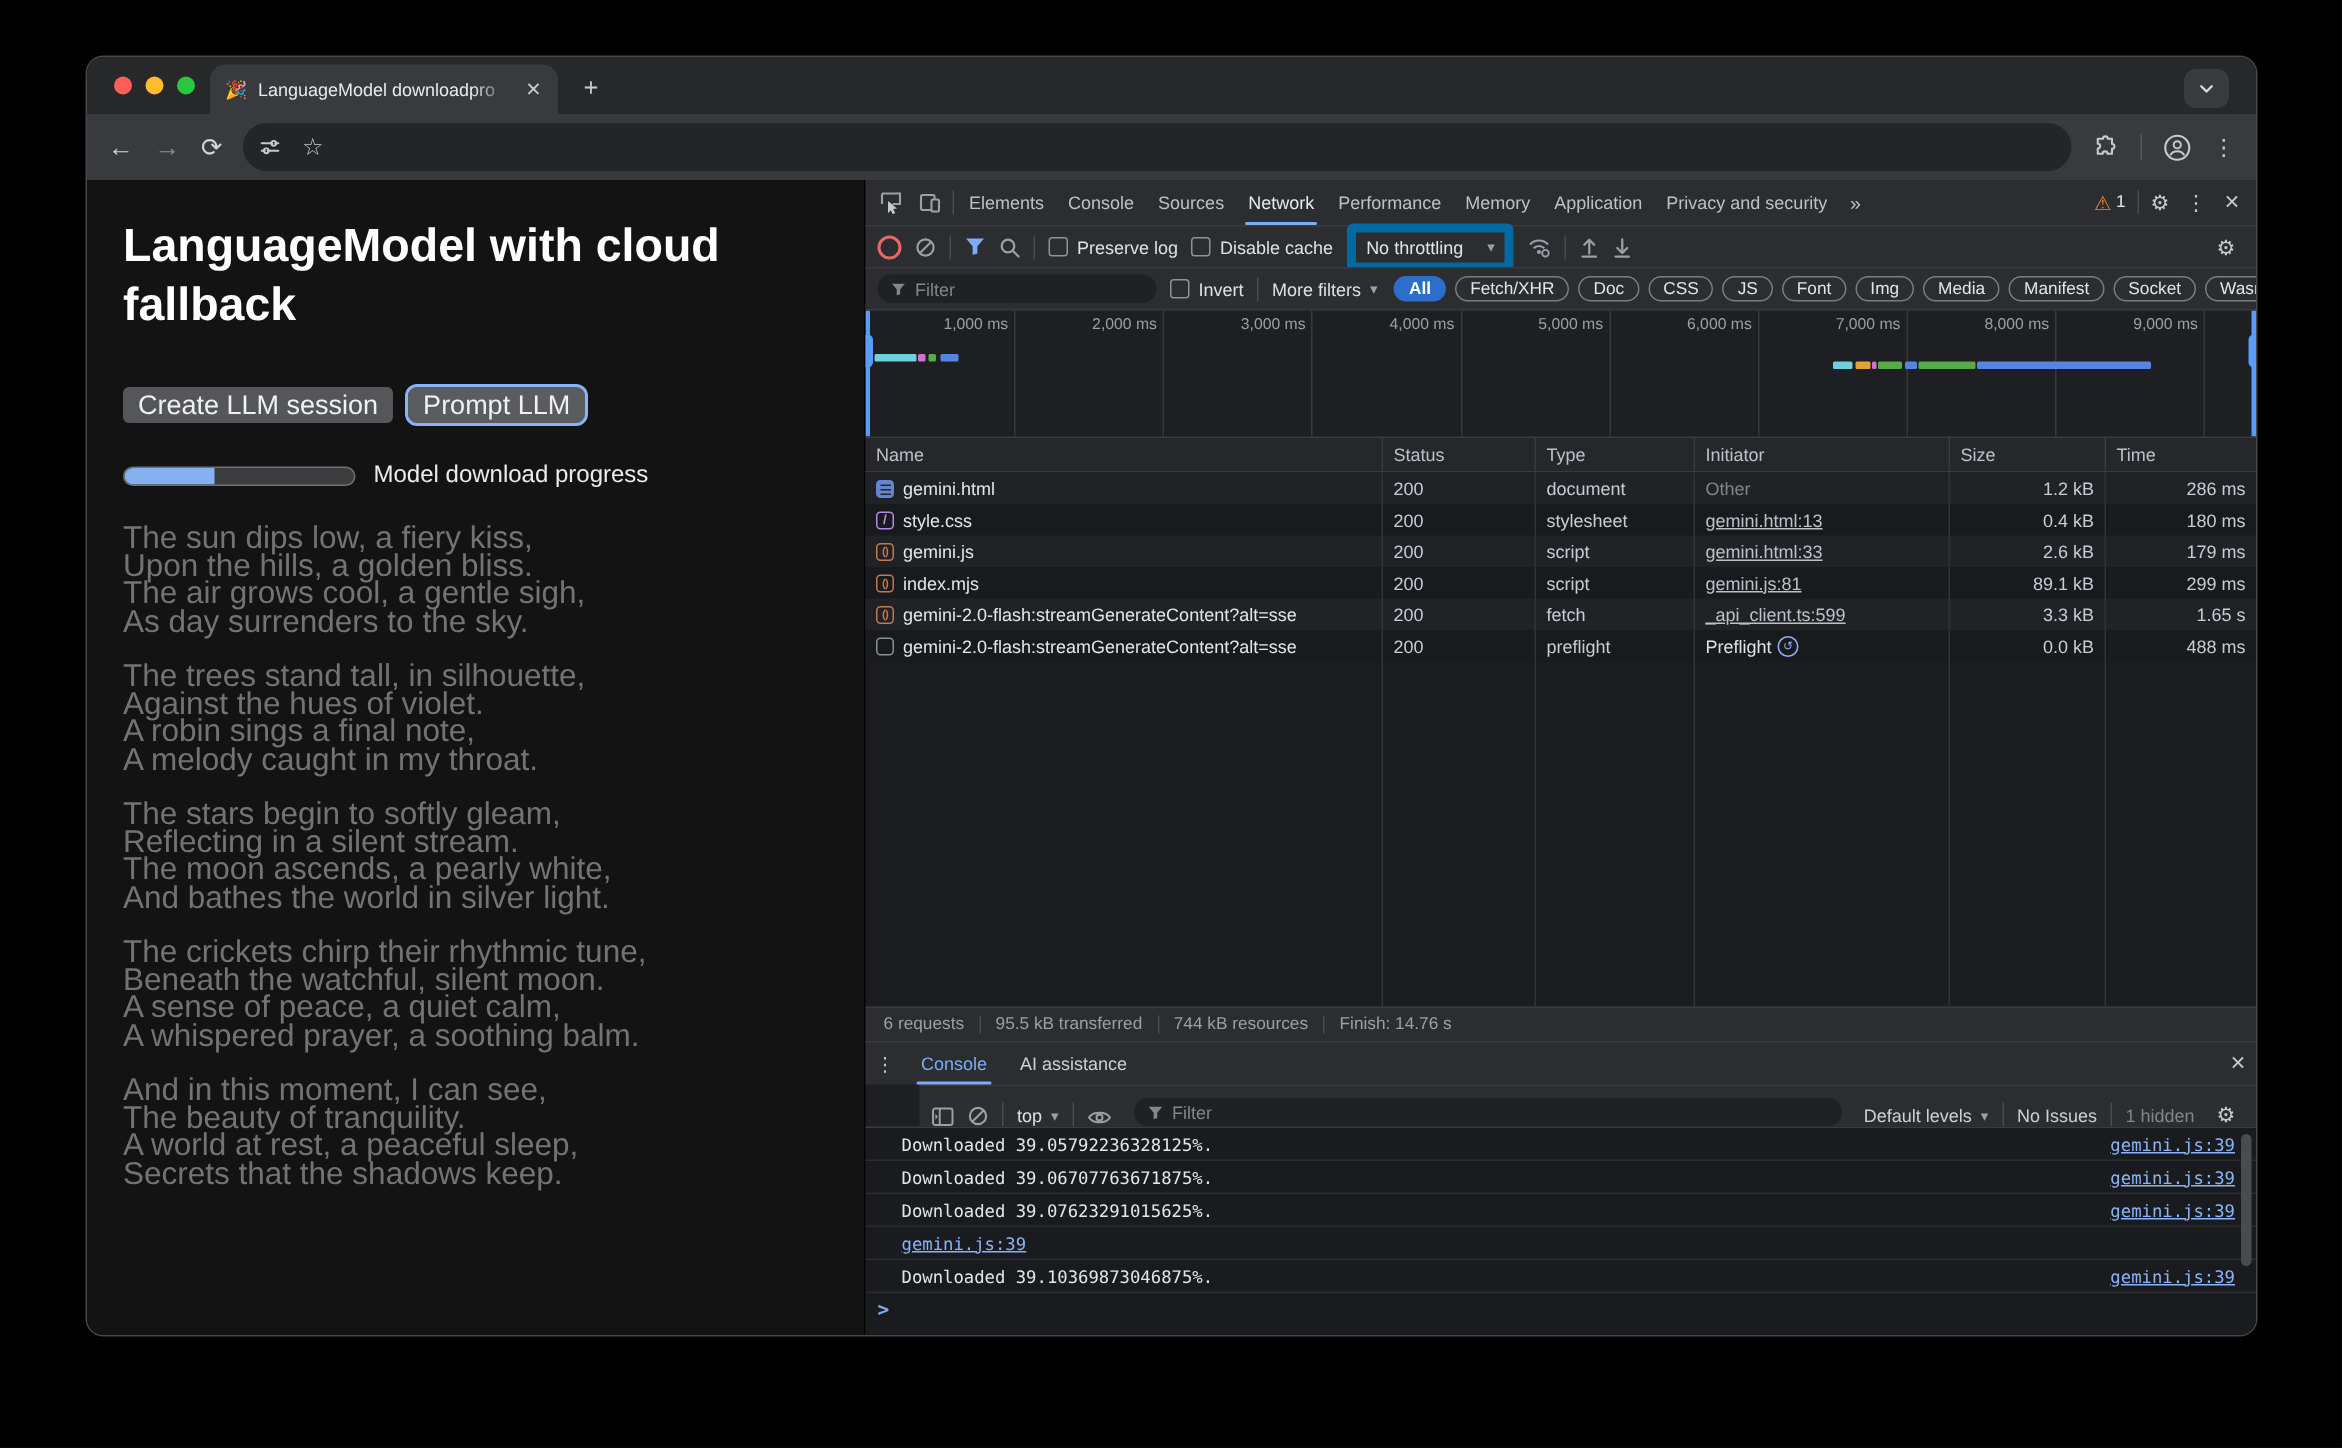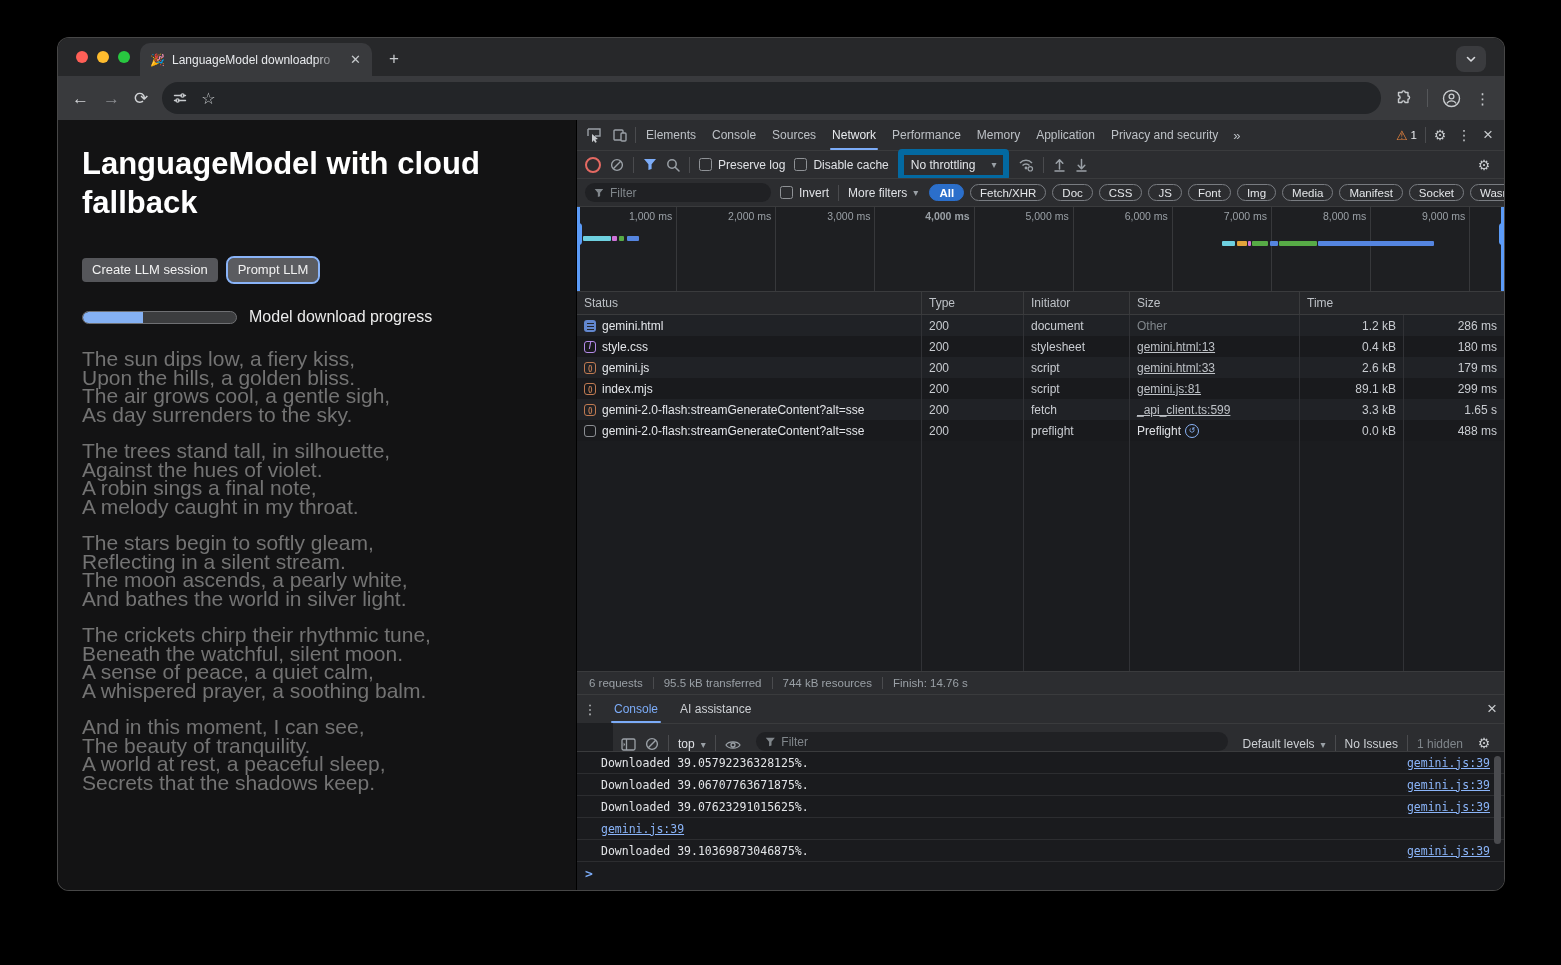--- a/index.html
+++ b/index.html
@@ -37,21 +37,21 @@
   .nav-sep{width:1px;height:18px;background:#55575a;flex:none;}
   .kebab{color:#c7cacd;font-size:15px;letter-spacing:0;line-height:1;}
 
   
   .content{flex:1;display:flex;min-height:0;}
 
   
   .page{width:518px;flex:none;background:#131314;color:#ececec;padding:24px 0 0 24px;box-sizing:border-box;overflow:hidden;}
   .page h1{margin:0;font-size:31px;line-height:39px;font-weight:700;width:440px;color:#fff;}
   .btn-row{margin-top:36px;display:flex;gap:10px;align-items:center;}
-  .pbtn{background:#55565a;color:#f1f1f1;border:none;font-family:inherit;font-size:13px;
+  .pbtn{background:#55565a;color:#f1f1f1;border:none;font-family:inherit;font-size:18px;
         padding:3px 10px;border-radius:4px;line-height:18px;}
   .pbtn.focus{border-radius:6px;outline:2px solid #8ab4f8;outline-offset:0;background:#5b5c60;}
   .prog-row{margin-top:26px;display:flex;align-items:center;gap:12px;}
   .prog-track{width:155px;height:13px;border-radius:7px;background:#3c3d3f;border:1px solid #6f7073;
               overflow:hidden;box-sizing:border-box;}
   .prog-fill{height:100%;background:#85b1f3;border-radius:6px 0 0 6px;}
   .prog-label{font-size:16px;color:#ececec;}
   #poem{margin-top:24px;}
   #poem p{margin:0 0 18px;font-size:21px;line-height:18.5px;color:#737373;}
 
@@ -385,21 +385,21 @@
       <div class="dt-overview" id="overview">
         <span class="ov-handle left"></span>
         <span class="ov-handle right"></span>
       <span class="ov-grid" style="left: calc(10.6952%);"></span>
           <span class="ov-label" style="left: calc(10.6952% - 74px);">1,000 ms</span>
           <span class="ov-grid" style="left: calc(21.3904%);"></span>
           <span class="ov-label" style="left: calc(21.3904% - 74px);">2,000 ms</span>
           <span class="ov-grid" style="left: calc(32.0856%);"></span>
           <span class="ov-label" style="left: calc(32.0856% - 74px);">3,000 ms</span>
           <span class="ov-grid" style="left: calc(42.7807%);"></span>
-          <span class="ov-label" style="left: calc(42.7807% - 74px); font-weight: bold;">4,000 ms</span>
+          <span class="ov-label" style="left: calc(42.7807% - 74px);">4,000 ms</span>
           <span class="ov-grid" style="left: calc(53.4759%);"></span>
           <span class="ov-label" style="left: calc(53.4759% - 74px);">5,000 ms</span>
           <span class="ov-grid" style="left: calc(64.1711%);"></span>
           <span class="ov-label" style="left: calc(64.1711% - 74px);">6,000 ms</span>
           <span class="ov-grid" style="left: calc(74.8663%);"></span>
           <span class="ov-label" style="left: calc(74.8663% - 74px);">7,000 ms</span>
           <span class="ov-grid" style="left: calc(85.5615%);"></span>
           <span class="ov-label" style="left: calc(85.5615% - 74px);">8,000 ms</span>
           <span class="ov-grid" style="left: calc(96.2567%);"></span>
           <span class="ov-label" style="left: calc(96.2567% - 74px);">9,000 ms</span>
@@ -410,20 +410,21 @@
           <span class="ov-seg c-cyan" style="left: 69.5722%; width: 1.44385%; top: 34px;"></span>
           <span class="ov-seg c-orange" style="left: 71.2299%; width: 1.06952%; top: 34px;"></span>
           <span class="ov-seg c-pink" style="left: 72.3529%; width: 0.374332%; top: 34px;"></span>
           <span class="ov-seg c-green" style="left: 72.8342%; width: 1.71123%; top: 34px;"></span>
           <span class="ov-seg c-blue" style="left: 74.7059%; width: 0.909091%; top: 34px;"></span>
           <span class="ov-seg c-green" style="left: 75.7219%; width: 4.11765%; top: 34px;"></span>
           <span class="ov-seg c-blue" style="left: 79.9465%; width: 12.4599%; top: 34px;"></span>
         </div>
 
       <div class="dt-thead grid6" id="thead">
+          <div class="th">Name</div>
           <div class="th">Status</div>
           <div class="th">Type</div>
           <div class="th">Initiator</div>
           <div class="th">Size</div>
           <div class="th">Time</div>
         </div>
 
       <div class="dt-body">
         <div id="rows">
             <div class="dt-row grid6 odd">

